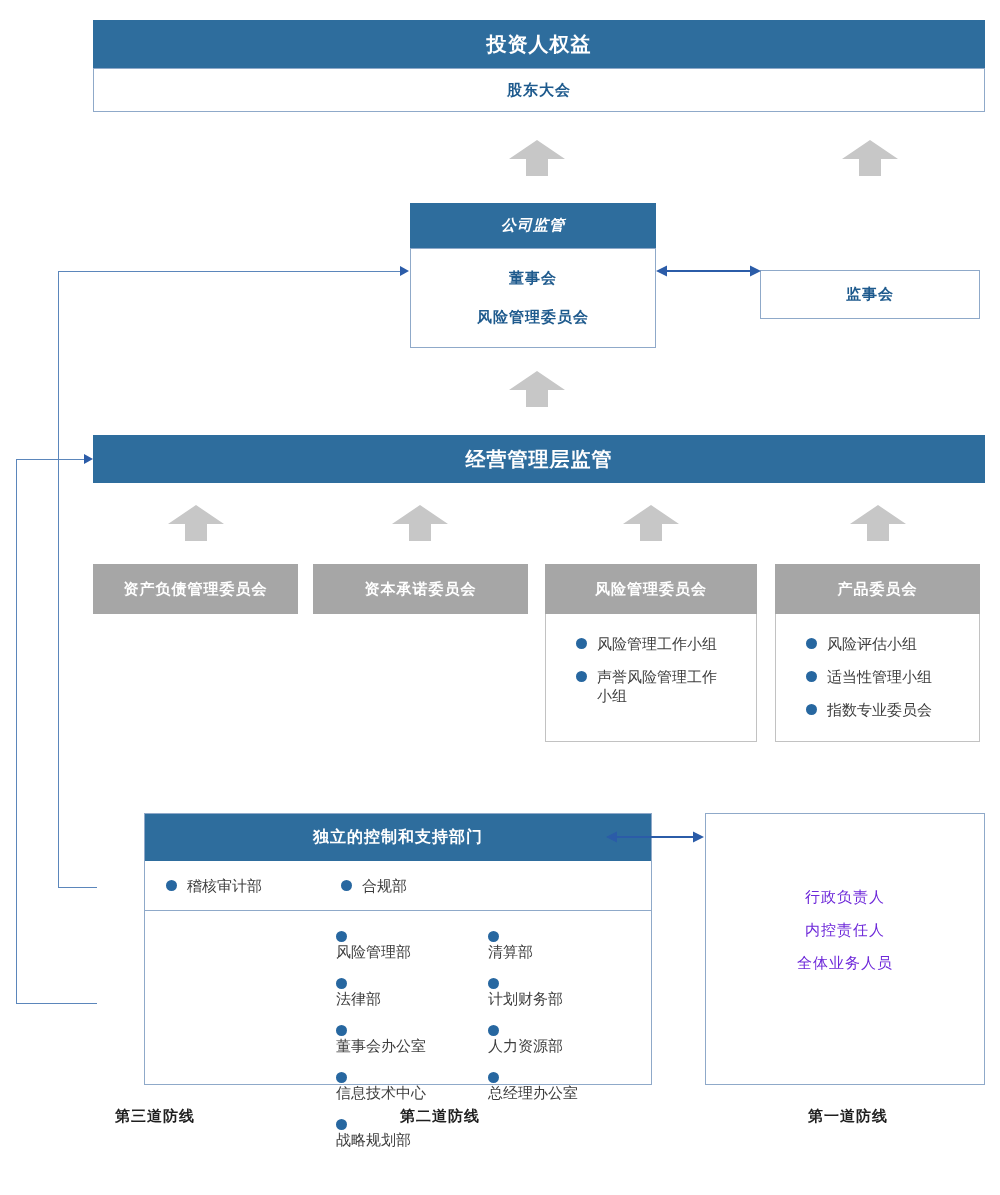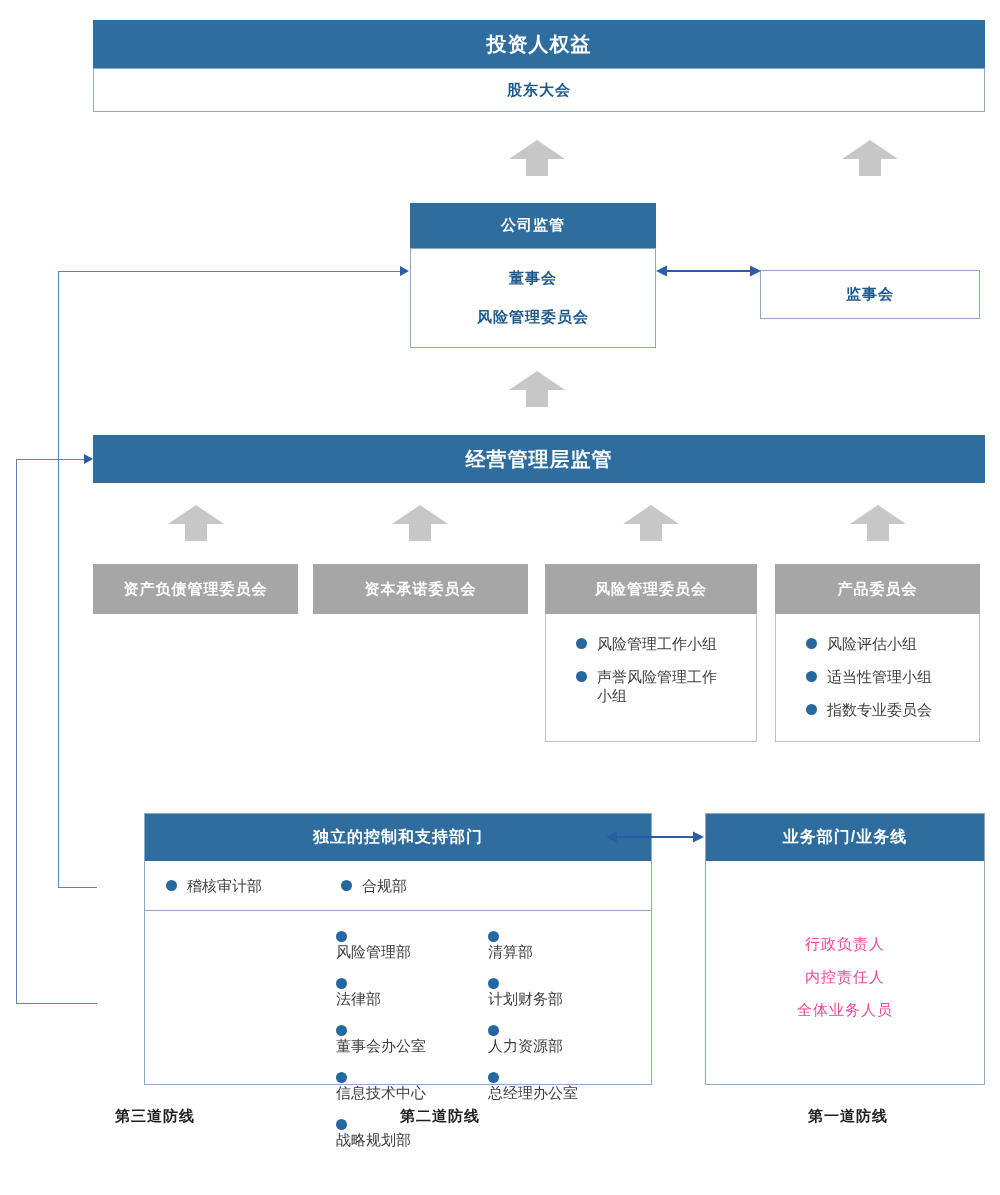--- a/index.html
+++ b/index.html
@@ -54,21 +54,21 @@
   .ctrl-box{background:#ffffff;border:1px solid #8fa9c9;box-sizing:border-box;}
   .ctrl-row1{display:flex;align-items:center;height:50px;border-bottom:1px solid #8fa9c9;padding-left:21px;box-sizing:border-box;}
   .ctrl-row1 .bullet-item{margin-bottom:0;}
   .ctrl-row1 .first{width:175px;}
   .ctrl-lower{display:flex;padding:16px 0 0 191px;box-sizing:border-box;}
   .ctrl-col{display:flex;flex-direction:column;}
   .ctrl-col .bullet-item{margin-bottom:13px;flex-direction:column;}
   .ctrl-col.c1{width:152px;}
 
   
-  .biz-body{padding-top:66px;text-align:center;color:#ec4899;font-size:15px;line-height:33px;letter-spacing:1px;}
+  .biz-body{padding-top:66px;text-align:center;color:#6d28d9;font-size:15px;line-height:33px;letter-spacing:1px;}
 
   .defense-label{font-weight:bold;font-size:15px;color:#1f1f1f;letter-spacing:1px;}
 </style>
 </head>
 <body>
 
 <div id="stage">
 
   <div class="abs hdr" style="left:93px;top:20px;width:892px;height:48px;">
     <span>投资人权益</span>
@@ -81,21 +81,21 @@
     <svg width="56" height="36" viewBox="0 0 56 36">
         <polygon points="28,0 56,19 39,19 39,36 17,36 17,19 0,19" fill="#c7c7c7"></polygon>
       </svg>
   </div>
   <div class="abs up-arrow" style="left:842px;top:140px;">
     <svg width="56" height="36" viewBox="0 0 56 36">
         <polygon points="28,0 56,19 39,19 39,36 17,36 17,19 0,19" fill="#c7c7c7"></polygon>
       </svg>
   </div>
 
-  <div class="abs hdr" style="left:410px;top:203px;width:246px;height:45px;font-size:15px;">
+  <div class="abs hdr" style="left:410px;top:203px;width:246px;height:45px;font-size:15px;font-style:italic;">
     <span>公司监管</span>
   </div>
   <div class="abs wbox" style="left:410px;top:248px;width:246px;height:100px;justify-content:space-evenly;">
     <span class="blue-text">董事会</span>
     <span class="blue-text">风险管理委员会</span>
   </div>
 
   <div class="abs wbox" style="left:760px;top:246px;width:220px;height:49px;margin-top:24px;">
     <span class="blue-text">监事会</span>
   </div>
@@ -248,23 +248,20 @@
 
   <div class="abs" style="left:606px;top:829px;">
     <svg width="98" height="16" viewBox="0 0 98 16">
       <line x1="9" y1="8" x2="89" y2="8" stroke="#2b5ca8" stroke-width="2"></line>
       <polygon points="0,8 11,2.5 11,13.5" fill="#2b5ca8"></polygon>
       <polygon points="98,8 87,2.5 87,13.5" fill="#2b5ca8"></polygon>
     </svg>
   </div>
 
   <div class="abs ctrl-box" style="left:705px;top:813px;width:280px;height:272px;">
-    <div class="hdr" style="height:47px;font-size:16px;">
-      <span>业务部门/业务线</span>
-    </div>
     <div class="biz-body">
       <div>行政负责人</div>
       <div>内控责任人</div>
       <div>全体业务人员</div>
     </div>
   </div>
 
   <div class="abs defense-label" style="left:115px;top:1107px;">第三道防线</div>
   <div class="abs defense-label" style="left:400px;top:1107px;">第二道防线</div>
   <div class="abs defense-label" style="left:808px;top:1107px;">第一道防线</div>

